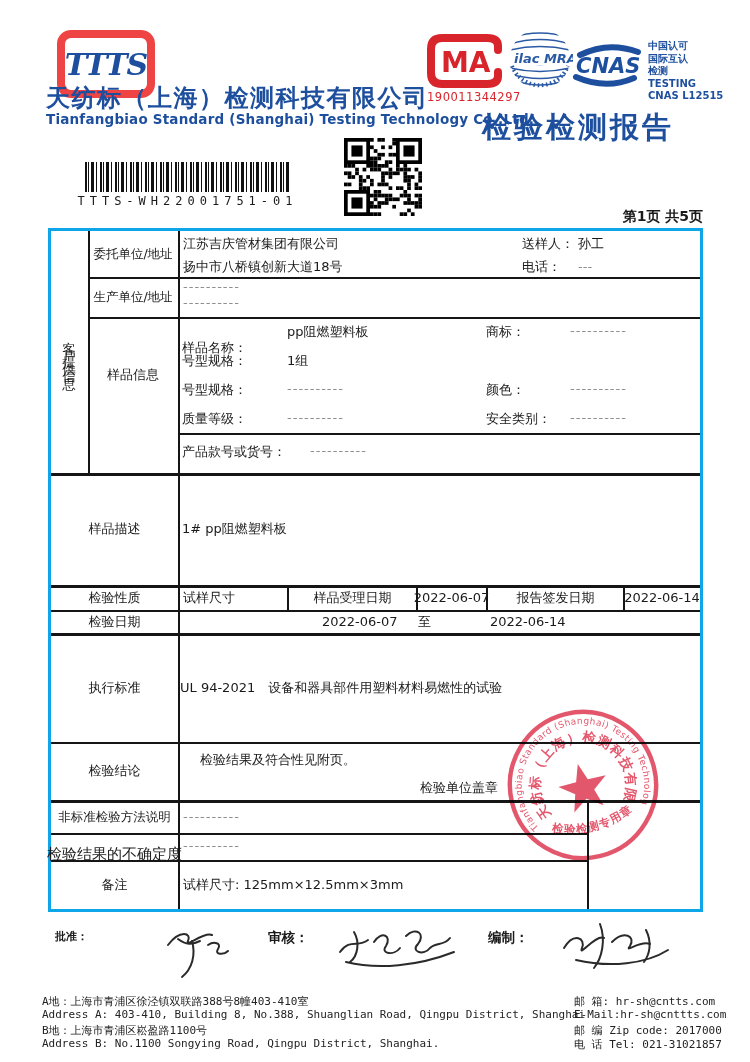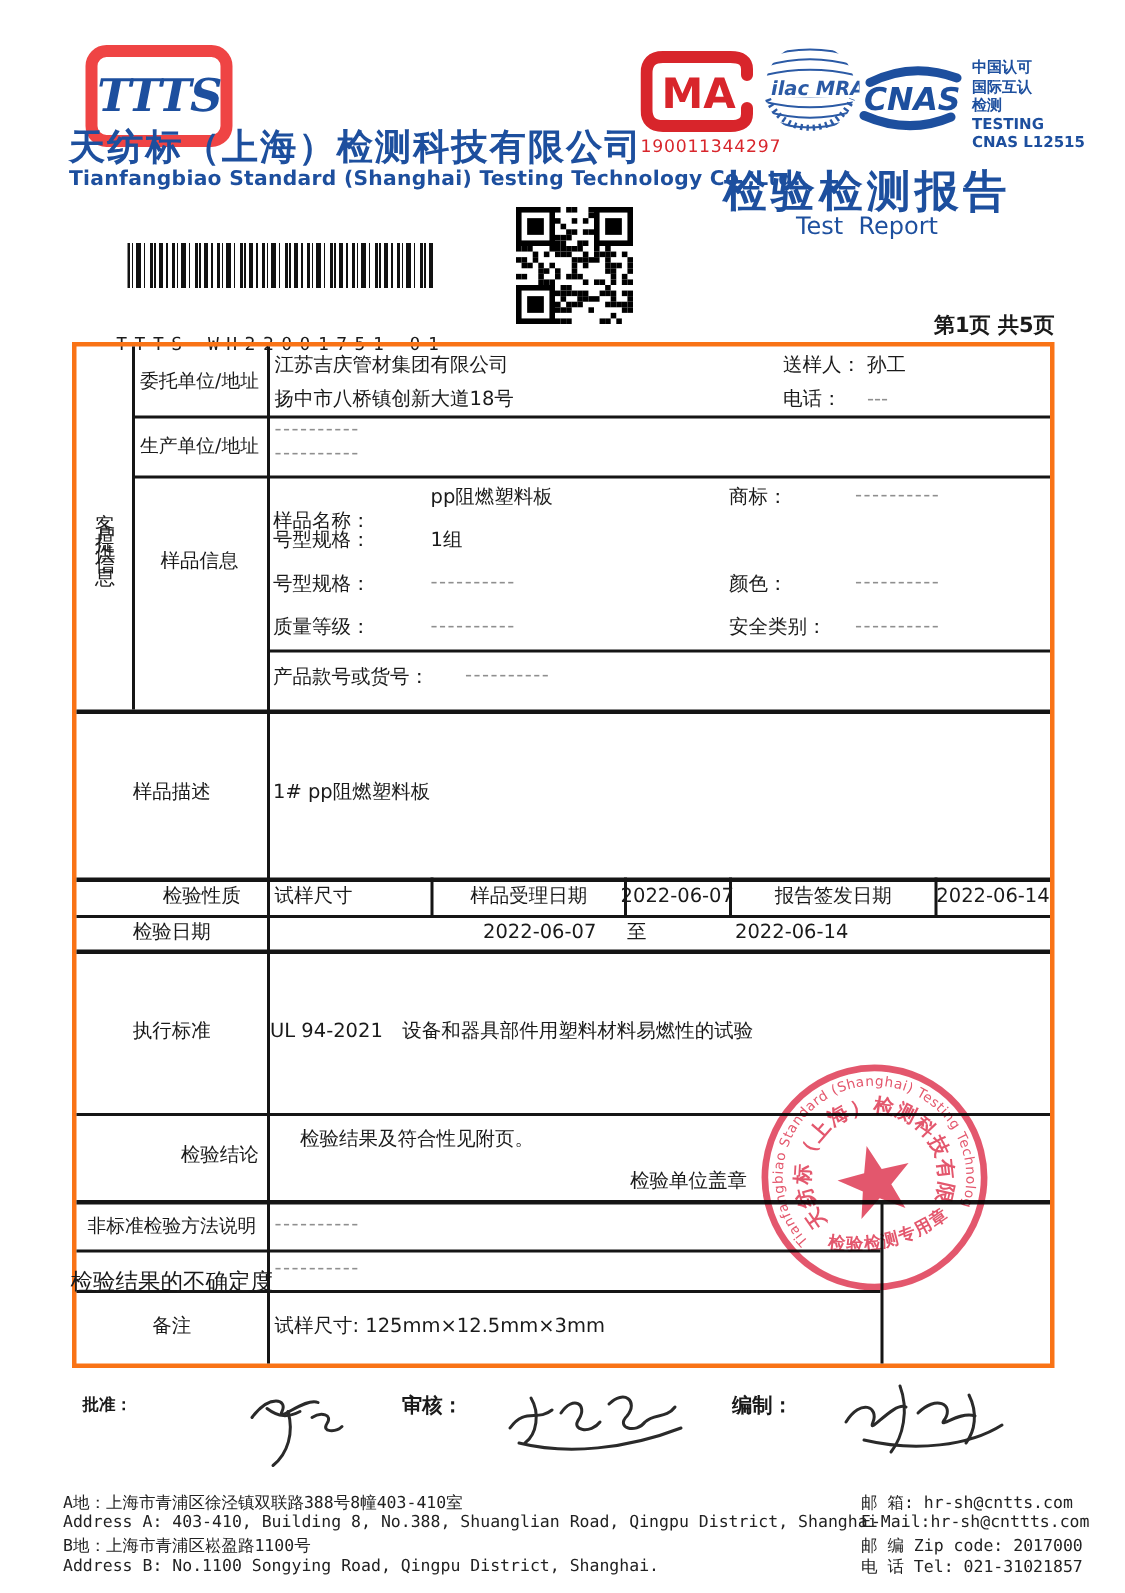--- a/index.html
+++ b/index.html
@@ -16,24 +16,24 @@
   .vline{background:#151515;}
   .logo-box{border:8px solid #ef4444;border-radius:14px;display:flex;align-items:center;justify-content:center;
             font-family:"DejaVu Serif","Liberation Serif",serif;font-style:italic;font-weight:bold;
             font-size:30px;color:#1d4f9e;letter-spacing:-1px;}
   .company-cn{font-size:24px;font-weight:bold;letter-spacing:1.5px;}
   .company-en{font-size:13.5px;font-weight:bold;letter-spacing:0.2px;}
   .accred{font-size:10px;font-weight:bold;line-height:12.5px;white-space:nowrap;}
   .title-cn{font-size:29px;font-weight:bold;letter-spacing:3px;text-align:center;}
   .title-en{font-size:16px;text-align:center;word-spacing:5px;}
   .barcode{background:repeating-linear-gradient(90deg,#111 0 2px,#fff 2px 3px,#111 3px 4px,#fff 4px 6px,#111 6px 9px,#fff 9px 11px,#111 11px 12px,#fff 12px 15px);}
-  .barcode-text{font-family:"DejaVu Sans Mono","Liberation Mono",monospace;font-size:12px;letter-spacing:5px;text-align:center;margin-top:28px;}
+  .barcode-text{font-family:"DejaVu Sans Mono","Liberation Mono",monospace;font-size:12px;letter-spacing:5px;text-align:center;}
   .page-ind{font-size:14px;font-weight:bold;text-align:right;}
   .vertical{writing-mode:vertical-rl;text-orientation:upright;letter-spacing:7px;font-size:13.5px;}
-  .table{border:3px solid #f97316;}
+  .table{border:3px solid #0ea5e9;}
   .dash{color:#8f8f8f;letter-spacing:1px;font-size:13px;}
   .foot{font-family:"DejaVu Sans Mono","DejaVu Sans",monospace;font-size:11px;white-space:nowrap;color:#222;}
   .stamp{mix-blend-mode:multiply;opacity:0.88;}
   svg text{font-family:"DejaVu Sans","Liberation Sans",sans-serif;}
 </style>
 </head>
 <body>
 
 <div class="page">
 
@@ -78,21 +78,20 @@
 
   <div class="a blue accred" style="left:648px;top:40px;">
     <div>中国认可</div>
     <div>国际互认</div>
     <div>检测</div>
     <div>TESTING</div>
     <div>CNAS L12515</div>
   </div>
 
   <div class="a blue title-cn" style="left:468px;top:108px;width:220px;">检验检测报告</div>
-  <div class="a blue title-en" style="left:468px;top:141px;width:220px;">Test Report</div>
 
   <div class="a barcode" style="left:85px;top:162px;width:205px;height:30px;"></div>
   <div class="a barcode-text" style="left:70px;top:194px;width:235px;">TTTS-WH22001751-01</div>
   <svg id="qr-svg" class="a" style="left:344px;top:138px;width:78px;height:78px;" viewBox="0 0 78 78">
       <g fill="#000">
         <rect x="26.00" y="0.00" width="3.71" height="3.71"></rect>
         <rect x="33.43" y="0.00" width="3.71" height="3.71"></rect>
         <rect x="37.14" y="0.00" width="3.71" height="3.71"></rect>
         <rect x="48.29" y="0.00" width="3.71" height="3.71"></rect>
         <rect x="48.29" y="3.71" width="3.71" height="3.71"></rect>
@@ -292,36 +291,36 @@
     <div class="a dash" style="left:236px;top:179px;">----------</div>
     <div class="a cjk" style="left:435px;top:179px;">安全类别：</div>
     <div class="a dash" style="left:519px;top:179px;">----------</div>
 
     <div class="a cjk" style="left:131px;top:212px;">产品款号或货号：</div>
     <div class="a dash" style="left:259px;top:212px;">----------</div>
 
     <div class="a cell cjk" style="left:0;top:242px;width:127px;height:112px;">样品描述</div>
     <div class="a cjk" style="left:131px;top:289px;">1# pp阻燃塑料板</div>
 
-    <div class="a cell cjk" style="left:0;top:354px;width:127px;height:25px;margin-left:20px;">检验性质</div>
+    <div class="a cell cjk" style="left:0;top:354px;width:127px;height:25px;">检验性质</div>
     <div class="a cjk" style="left:132px;top:358px;">试样尺寸</div>
     <div class="a cell cjk" style="left:238px;top:354px;width:127px;height:25px;">样品受理日期</div>
     <div class="a cell cjk" style="left:366px;top:354px;width:69px;height:25px;">2022-06-07</div>
     <div class="a cell cjk" style="left:437px;top:354px;width:135px;height:25px;">报告签发日期</div>
     <div class="a cell cjk" style="left:573px;top:354px;width:76px;height:25px;">2022-06-14</div>
 
     <div class="a cell cjk" style="left:0;top:379px;width:127px;height:23px;">检验日期</div>
     <div class="a cjk" style="left:271px;top:382px;">2022-06-07</div>
     <div class="a cjk" style="left:367px;top:382px;">至</div>
     <div class="a cjk" style="left:439px;top:382px;">2022-06-14</div>
 
     <div class="a cell cjk" style="left:0;top:402px;width:127px;height:109px;">执行标准</div>
     <div class="a cjk" style="left:129px;top:448px;">UL 94-2021　设备和器具部件用塑料材料易燃性的试验</div>
 
-    <div class="a cell cjk" style="left:0;top:511px;width:127px;height:58px;margin-left:32px;">检验结论</div>
+    <div class="a cell cjk" style="left:0;top:511px;width:127px;height:58px;">检验结论</div>
     <div class="a cjk" style="left:149px;top:520px;">检验结果及符合性见附页。</div>
     <div class="a cjk" style="left:369px;top:548px;">检验单位盖章</div>
 
     <div class="a cell cjk" style="left:0;top:569px;width:127px;height:33px;font-size:12.5px;">非标准检验方法说明</div>
     <div class="a dash" style="left:132px;top:578px;">----------</div>
 
     <div class="a cell cjk" style="left:0;top:602px;width:127px;height:41px;font-size:15px;">检验结果的不确定度</div>
     <div class="a dash" style="left:132px;top:607px;">----------</div>
 
     <div class="a cell cjk" style="left:0;top:629px;width:127px;height:49px;">备注</div>

